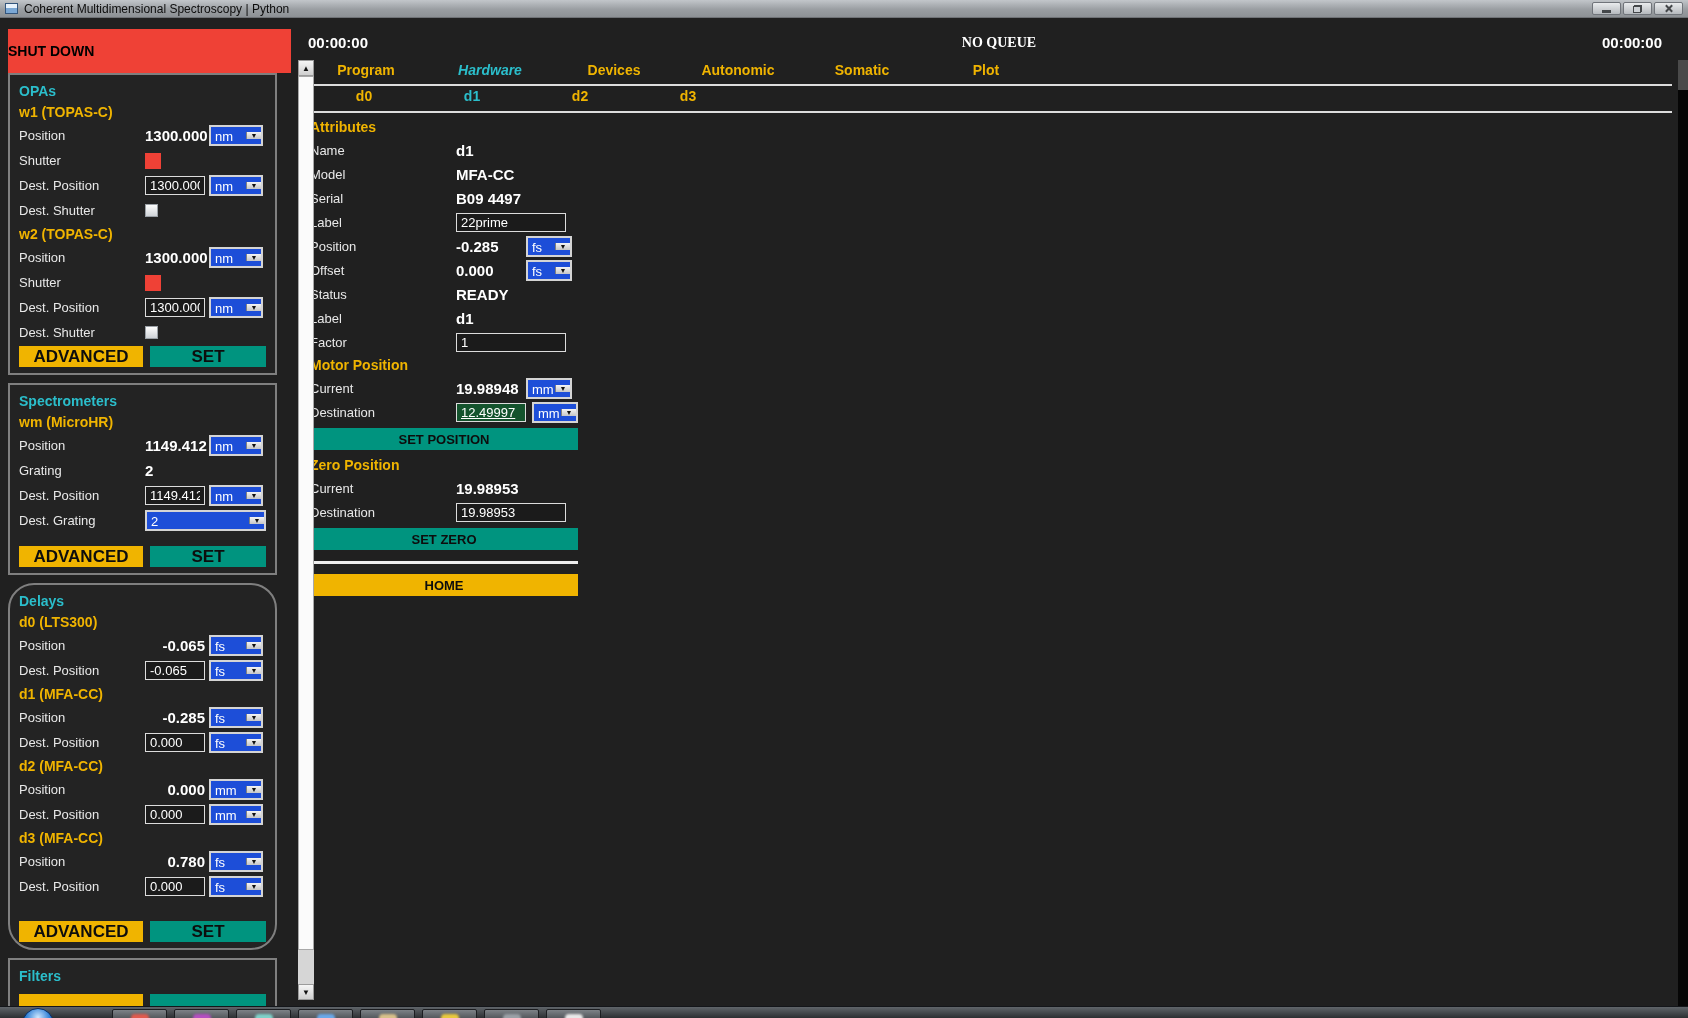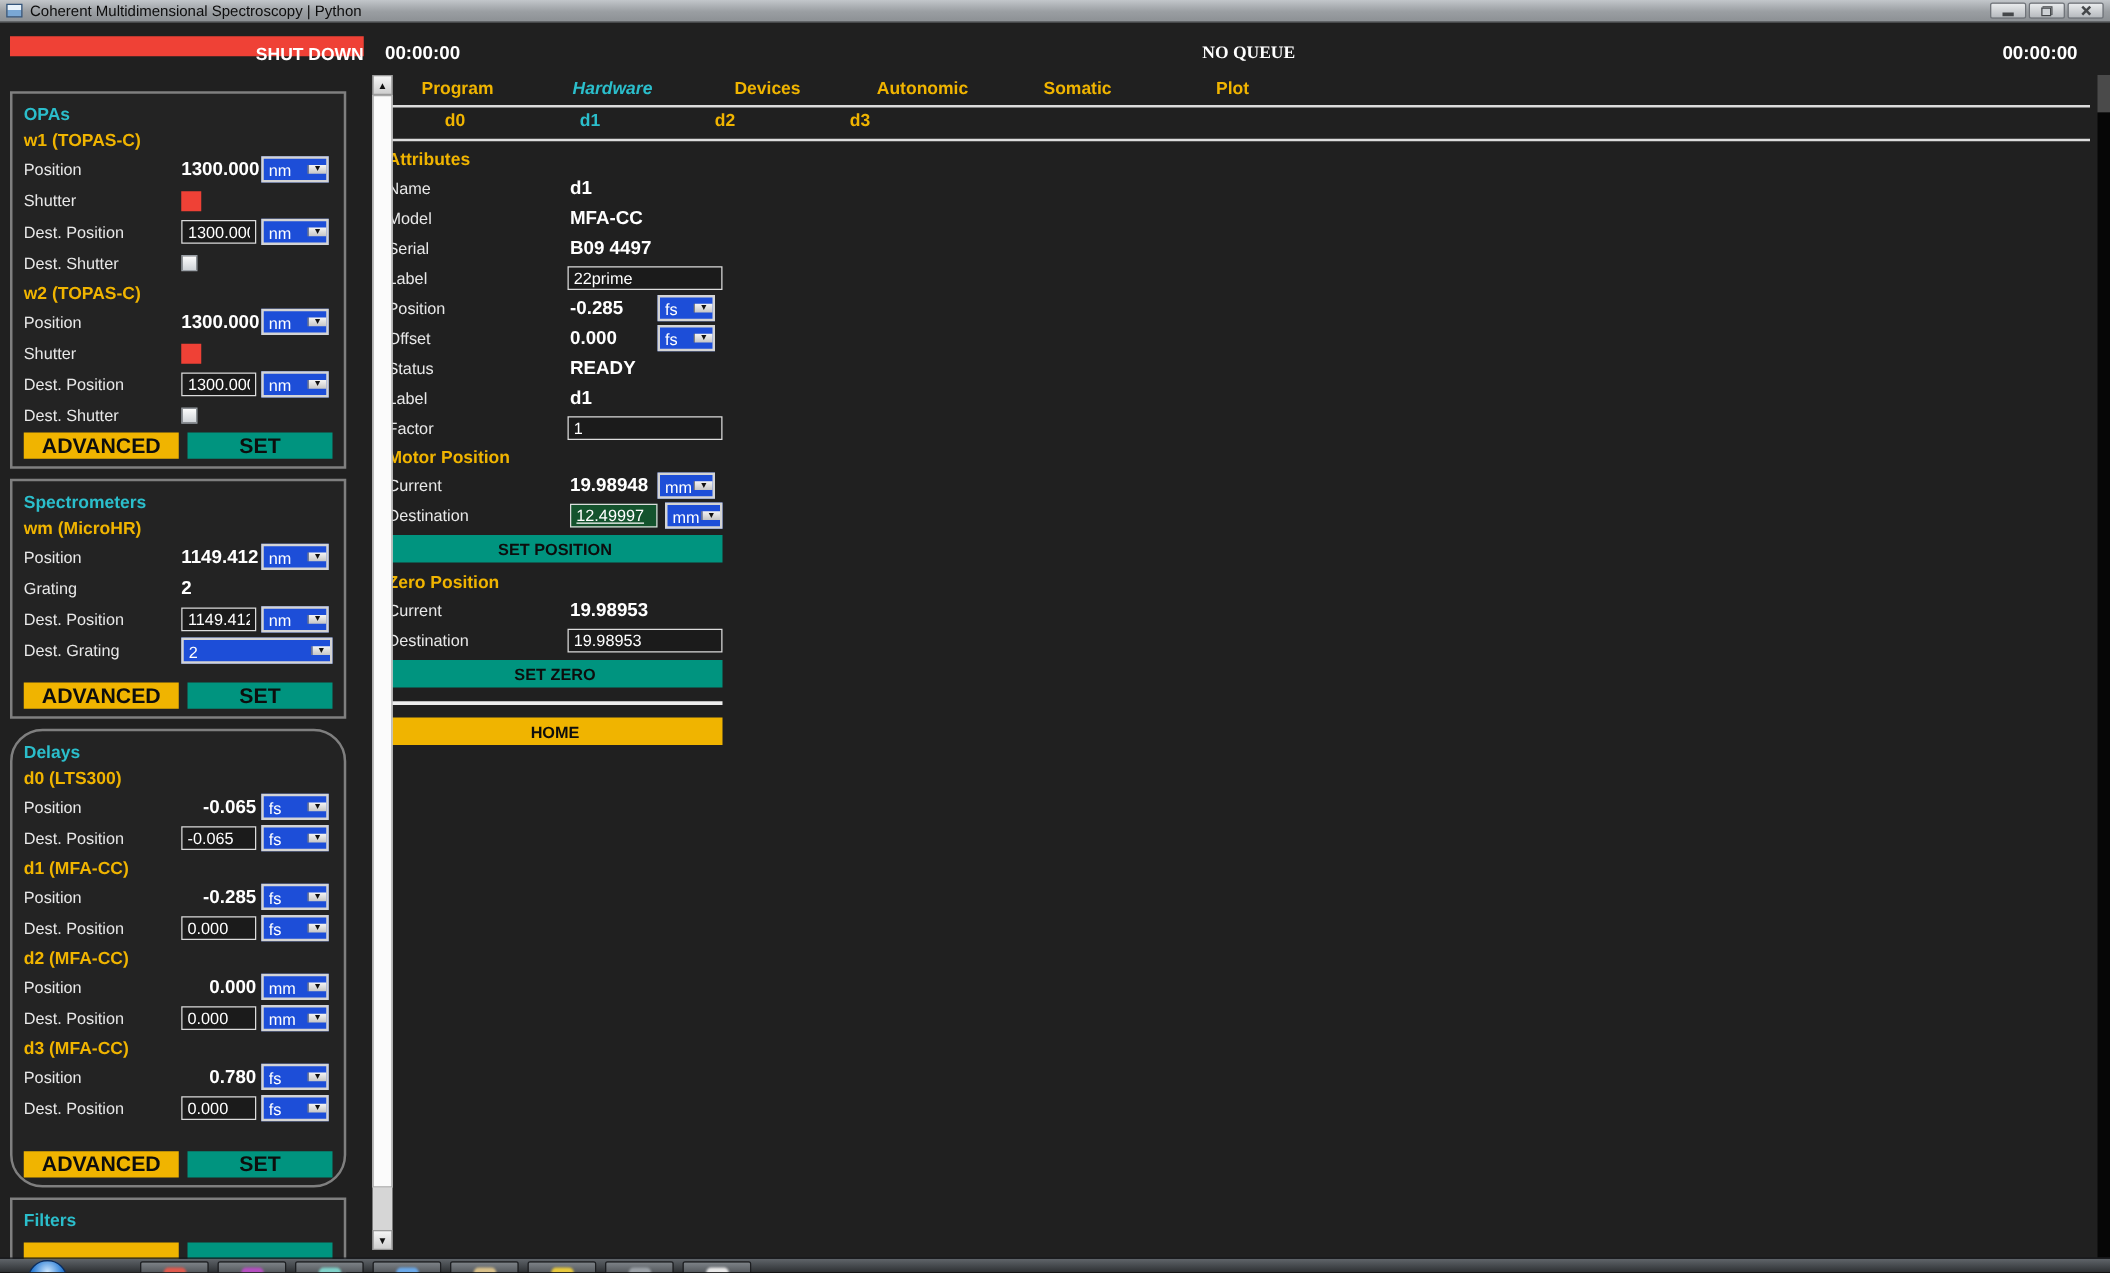--- a/index.html
+++ b/index.html
@@ -28,22 +28,22 @@
   .glyph-min{width:9px;height:3px;background:#44474a;margin-top:5px;}
   .glyph-restore{position:relative;width:9px;height:8px;}
   .glyph-restore::before{content:"";position:absolute;right:0;top:0;width:6px;height:5px;border:1px solid #44474a;}
   .glyph-restore::after{content:"";position:absolute;left:0;bottom:0;width:6px;height:5px;border:1px solid #44474a;background:#cdd1d5;}
   .glyph-close{position:relative;width:9px;height:9px;}
   .glyph-close::before,.glyph-close::after{content:"";position:absolute;left:4px;top:0;width:2px;height:9px;background:#44474a;}
   .glyph-close::before{transform:rotate(45deg);}
   .glyph-close::after{transform:rotate(-45deg);}
 
   
-  .shutdown{position:absolute;left:8px;top:29px;width:283px;height:16px;background:var(--red);
-    border:none;color:#ffffff;font-weight:bold;font-size:14px;text-align:right;line-height:28px;cursor:pointer;}
+  .shutdown{position:absolute;left:8px;top:29px;width:283px;height:44px;background:var(--red);
+    border:none;color:#000000;font-weight:bold;font-size:14px;text-align:left;line-height:28px;cursor:pointer;}
   .timer-left{position:absolute;left:308px;top:34px;font-size:15px;font-weight:bold;color:#fff;}
   .queue-status{position:absolute;left:310px;top:35px;width:1378px;text-align:center;font-size:14px;font-weight:bold;color:#fff;font-family:Liberation Serif, serif;}
   .timer-right{position:absolute;right:26px;top:34px;font-size:15px;font-weight:bold;color:#fff;}
 
   
   .tabs{position:absolute;left:304px;top:62px;display:flex;}
   .tab{width:124px;text-align:center;font-size:14px;font-weight:bold;color:var(--gold);cursor:pointer;}
   .tab.active{color:var(--cyan);font-style:italic;}
   .tab-underline{position:absolute;left:312px;top:84px;width:1360px;height:2px;background:#dcdcdc;}
   .subtabs{position:absolute;left:310px;top:88px;display:flex;}
@@ -87,21 +87,21 @@
   .sthumb{position:absolute;left:0;top:16px;width:16px;height:874px;background:#fbfbfb;border:1px solid #a8a8a8;}
 
   
   .mainform{position:absolute;left:310px;top:116px;width:268px;display:flex;flex-direction:column;}
   .shead{height:22px;line-height:22px;font-size:14px;font-weight:bold;color:var(--gold);}
   .mrow{display:flex;align-items:center;height:24px;}
   .mrow .lbl{width:146px;font-size:13px;color:var(--txt);}
   .mval{font-size:15px;font-weight:bold;color:#fff;}
   .mvalbox{width:70px;}
   .minput{width:70px;height:19px;margin-right:6px;background:#14532d;border:1px solid #dcdcdc;color:#fff;font-size:13px;padding:0 4px;text-decoration:underline;}
-  .minput-wide{width:124px;height:19px;background:#1b1b1b;border:1px solid #dcdcdc;color:#fff;font-size:13px;padding:0 4px;}
+  .minput-wide{width:110px;height:19px;background:#1b1b1b;border:1px solid #dcdcdc;color:#fff;font-size:13px;padding:0 4px;}
   .combo-m{width:46px;}
   .wbtn{height:22px;margin:4px 0;border:none;font-size:13px;font-weight:bold;color:#0d0d0d;cursor:pointer;width:268px;}
   .wbtn-teal{background:var(--teal);}
   .wbtn-gold{background:var(--gold);}
   .sep{height:3px;background:#ededed;margin:7px 0 6px;}
 
   
   .edge-a{position:absolute;right:0;top:60px;width:10px;height:30px;background:#4a4a4a;}
   .edge-b{position:absolute;right:0;top:90px;width:10px;height:916px;background:#060606;}
 

